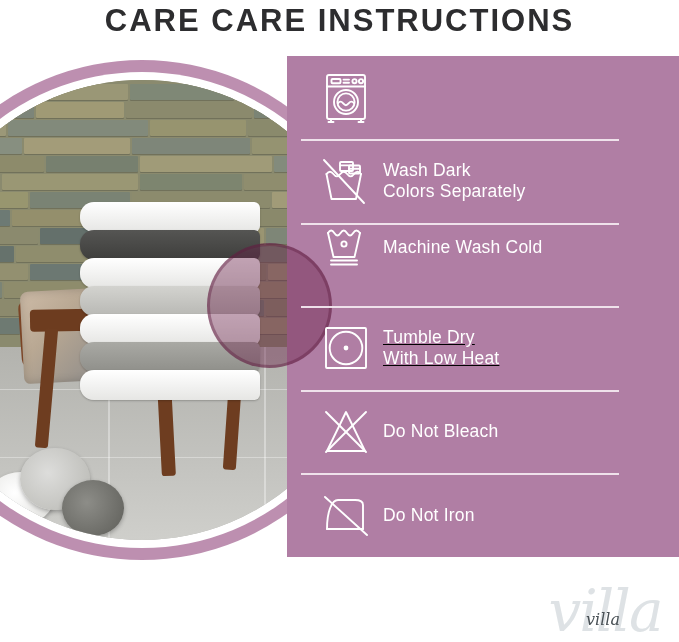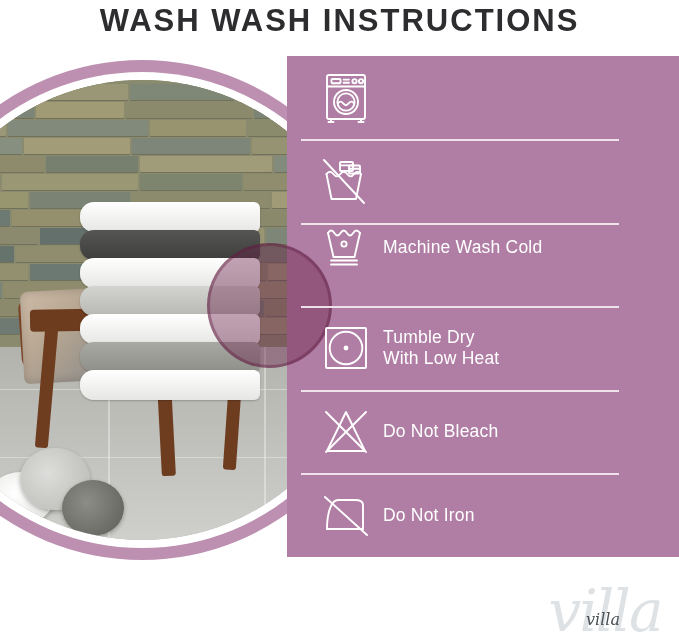--- a/index.html
+++ b/index.html
@@ -56,21 +56,21 @@
     position: absolute;
     left: 0;
     width: 392px;
     height: 83.5px;
     display: flex;
     align-items: center;
   }
   .care-row:nth-child(1) { top: 0px; }
   .care-row:nth-child(2) { top: 83.5px; }
   .care-row:nth-child(3) { top: 150px; }
-  .care-row:nth-child(4) { top: 250.5px; }
+  .care-row:nth-child(4) { top: 250.5px; text-decoration: underline; }
   .care-row:nth-child(5) { top: 334px; }
   .care-row:nth-child(6) { top: 417.5px; }
 
   .care-row .icon-wrap {
     width: 96px;
     min-width: 96px;
     height: 56px;
     display: flex;
     align-items: center;
     justify-content: center;
@@ -307,21 +307,21 @@
     background: #6a7076;
   }
 
   svg.care-icon { display: block; }
 </style>
 </head>
 <body>
 
 <div id="root">
 
-  <div class="page-title">WASH WASH INSTRUCTIONS</div>
+  <div class="page-title">CARE CARE INSTRUCTIONS</div>
 
   <div class="care-panel">
 
     <div class="care-list">
 
       <div class="care-row">
         <div class="icon-wrap">
           <svg class="care-icon" width="46" height="52" viewBox="0 0 46 52" fill="none" stroke="#ffffff" stroke-width="1.9" stroke-linecap="round" stroke-linejoin="round">
             <rect x="4" y="3" width="38" height="44" rx="2"></rect>
             <line x1="4" y1="14.5" x2="42" y2="14.5"></line>
@@ -552,20 +552,22 @@
           <svg class="care-icon" width="52" height="50" viewBox="0 0 52 50" fill="none" stroke="#ffffff" stroke-width="1.9" stroke-linecap="round" stroke-linejoin="round">
             <path d="M6.5 18c2.3-3.1 4.6-3.1 6.9 0s4.6 3.1 6.9 0 4.6-3.1 6.9 0 4.6 3.1 6.9 0 4.6-3.1 6.9 0"></path>
             <path d="M6.5 18 L11.5 43 H36 L41 18"></path>
             <rect x="20" y="6" width="13" height="9" rx="1"></rect>
             <rect x="29" y="9.5" width="11" height="8" rx="1"></rect>
             <line x1="20" y1="9.4" x2="33" y2="9.4"></line>
             <line x1="29" y1="12.8" x2="40" y2="12.8"></line>
             <line x1="4" y1="4" x2="44" y2="47"></line>
           </svg>
         </div>
+        <div class="care-label">Wash Dark
+Colors Separately</div>
       </div>
 
       <div class="care-row">
         <div class="icon-wrap">
           <svg class="care-icon" width="48" height="46" viewBox="0 0 48 46" fill="none" stroke="#ffffff" stroke-width="1.9" stroke-linecap="round" stroke-linejoin="round">
             <path d="M6 8c2.1-3.3 4.2-3.3 6.3 0s4.2 3.3 6.3 0 4.2-3.3 6.3 0 4.2 3.3 6.3 0 4.2-3.3 6.8 0"></path>
             <path d="M6 8 L11.5 32 H32.5 L38 8"></path>
             <circle cx="22" cy="19" r="2.6"></circle>
             <line x1="9" y1="35.5" x2="35" y2="35.5"></line>
             <line x1="9" y1="39.5" x2="35" y2="39.5"></line>

